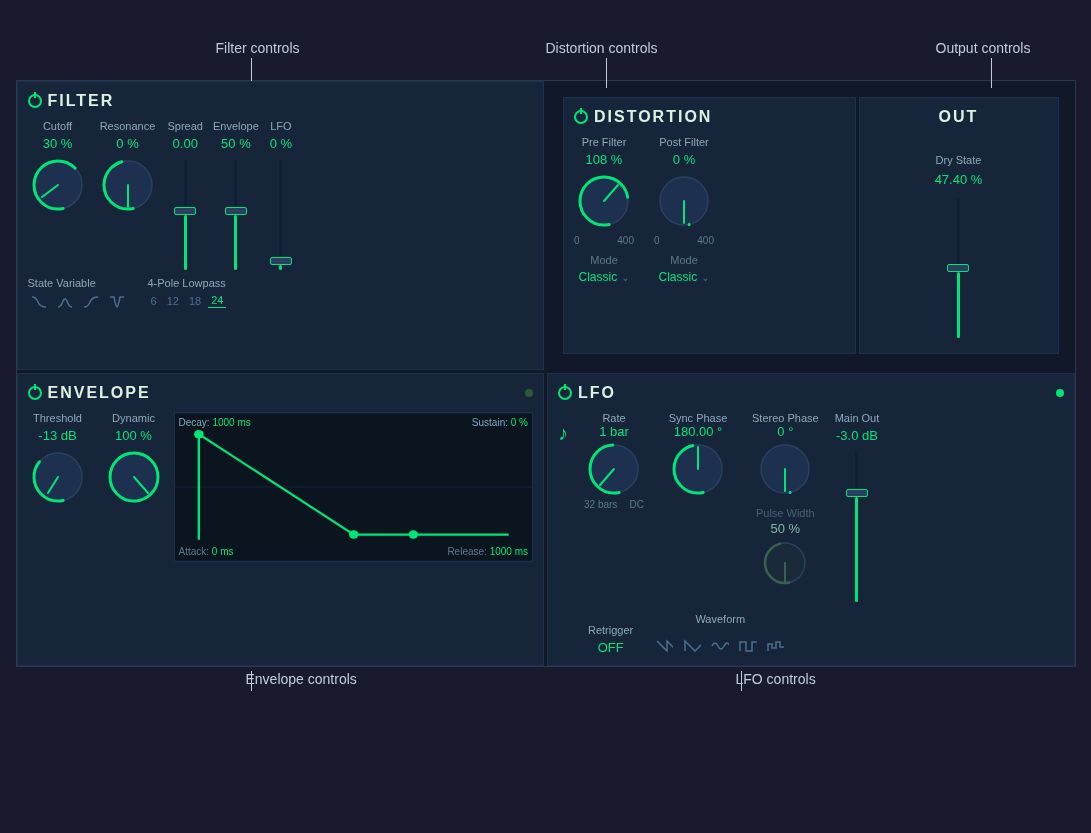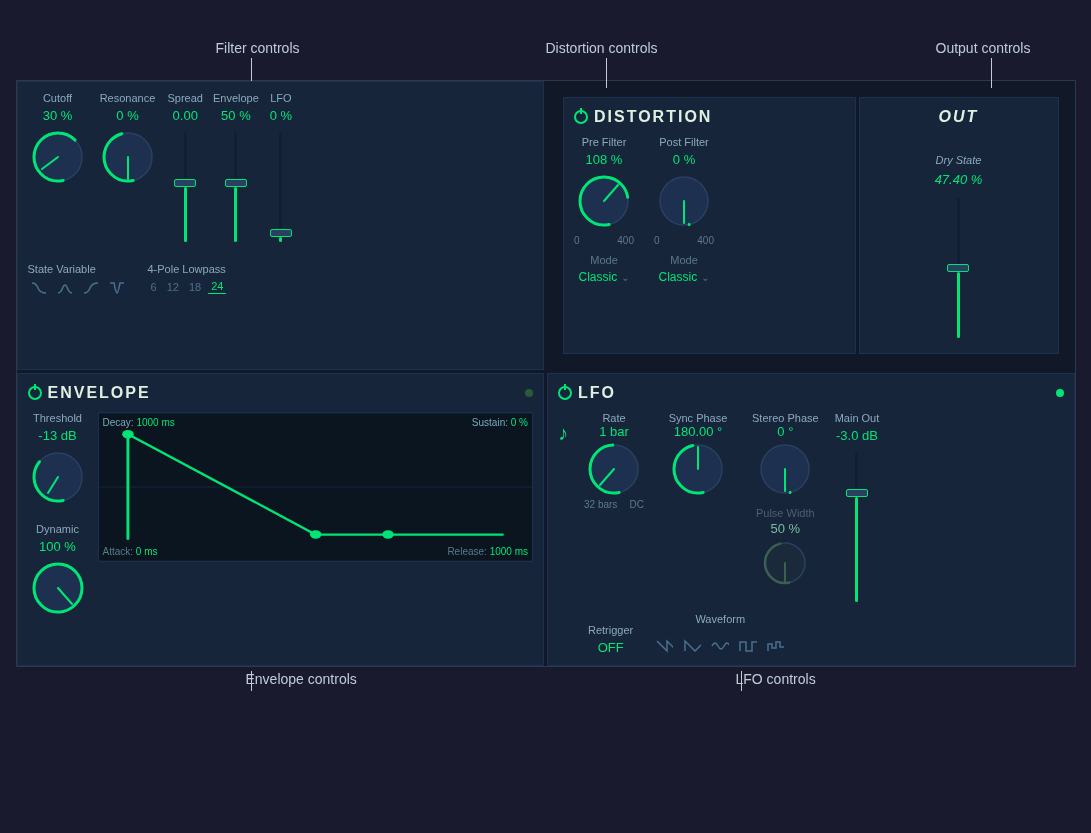--- a/index.html
+++ b/index.html
@@ -189,21 +189,21 @@
       border: 1px solid #00e676;
       border-radius: 2px;
       position: absolute;
       left: 50%;
       transform: translateX(-50%);
       cursor: pointer;
     }
 
     
     .filter-type-section {
-      margin-top: 16px;
+      margin-top: 2px;
       display: flex;
       gap: 20px;
       align-items: flex-start;
     }
 
     .filter-type-group {
       display: flex;
       flex-direction: column;
       gap: 4px;
     }
@@ -279,21 +279,20 @@
       padding: 10px;
     }
 
     .out-panel {
       background: #17253a;
       border: 1px solid #1e3050;
       padding: 10px;
       display: flex;
       flex-direction: column;
       align-items: center;
-      font-style: italic;
     }
 
     .distortion-knobs {
       display: flex;
       gap: 20px;
     }
 
     
     .envelope-panel {
       grid-column: 1;
@@ -301,21 +300,20 @@
     }
 
     .envelope-content {
       display: flex;
       gap: 10px;
       align-items: flex-start;
     }
 
     .env-left {
       display: flex;
-      flex-direction: column;
       gap: 16px;
       align-items: center;
     }
 
     .env-graph {
       flex: 1;
       background: #0a1520;
       border: 1px solid #1a3050;
       position: relative;
       height: 150px;
@@ -423,20 +421,24 @@
     <div class="label-line" style="left:235px;"></div>
     <span class="label-distortion">Distortion controls</span>
     <div class="label-line" style="left:590px;"></div>
     <span class="label-output">Output controls</span>
     <div class="label-line" style="left:975px;"></div>
   </div>
 
   <div class="main-ui">
 
     <div class="panel filter-panel">
+      <div class="panel-header">
+        <div class="power-icon"></div>
+        <span class="panel-title" style="margin-left:6px;margin-bottom:0;">FILTER</span>
+      </div>
 
       <div class="filter-controls">
 
         <div class="knob-group">
           <span class="knob-label">Cutoff</span>
           <span class="knob-value">30 %</span>
           <svg class="knob-svg" viewBox="0 0 60 60">
             <circle cx="30" cy="30" r="24" fill="#1e3050" stroke="#2a4060" stroke-width="1.5"></circle>
             <circle cx="30" cy="30" r="24" fill="none" stroke="#00e676" stroke-width="3" stroke-dasharray="100 51" stroke-dashoffset="25" stroke-linecap="round" transform="rotate(135 30 30)"></circle>
             <line x1="30" y1="30" x2="14" y2="42" stroke="#00e676" stroke-width="2" stroke-linecap="round"></line>

